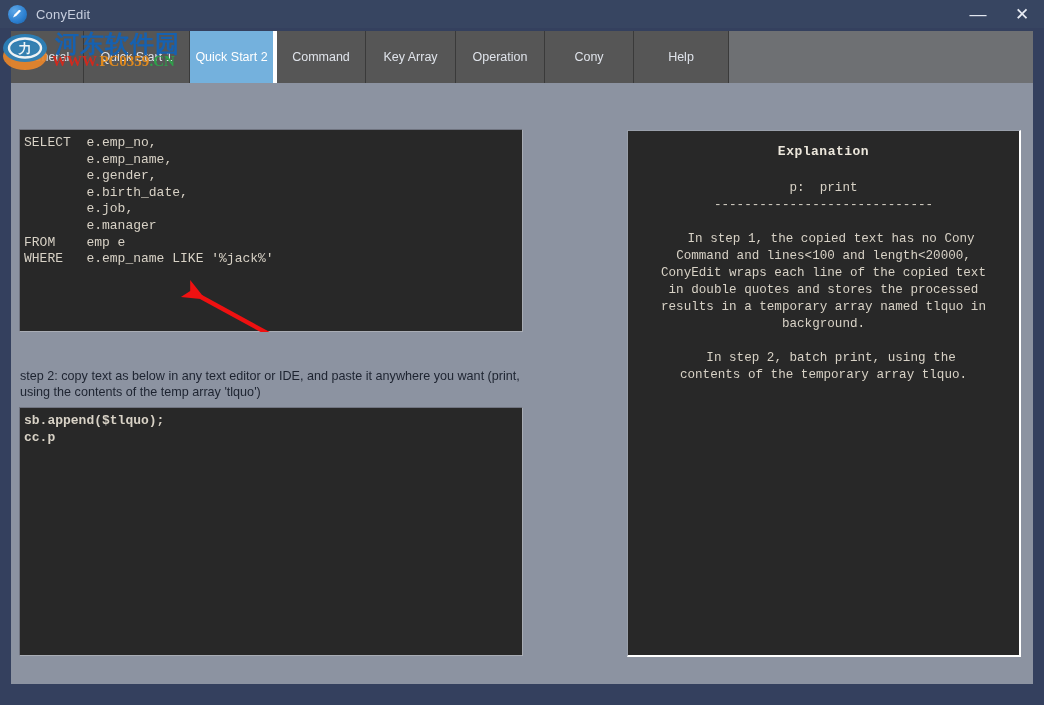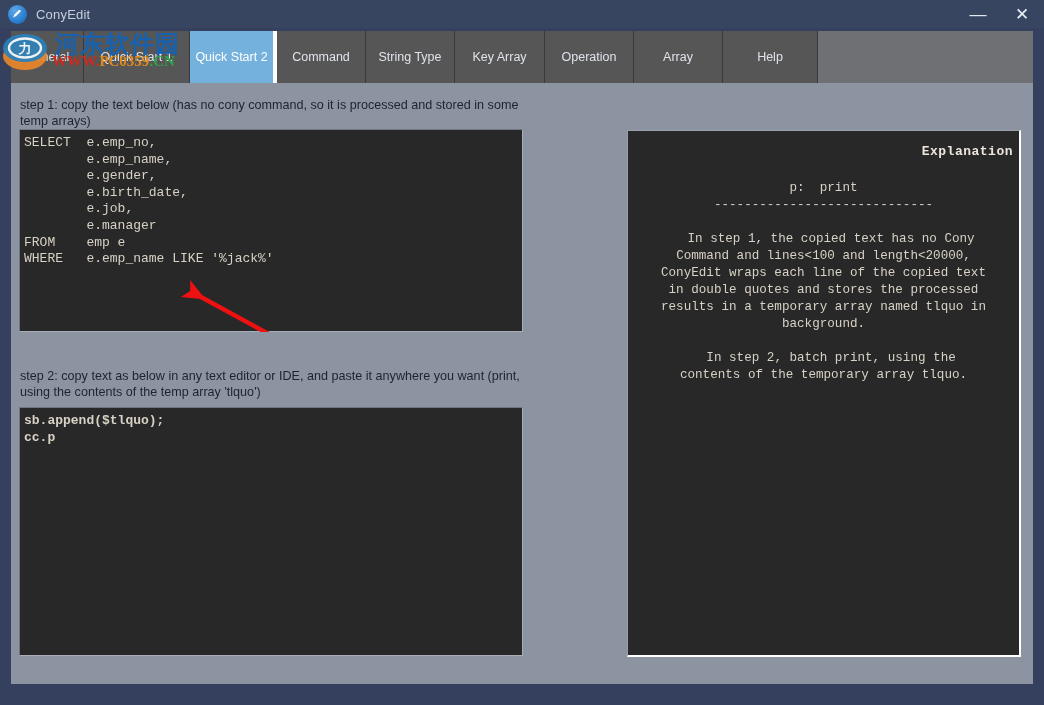--- a/index.html
+++ b/index.html
@@ -173,21 +173,21 @@
     overflow: hidden;
   }
   #explanation-inner {
     padding: 12px 6px 0 6px;
     font-family: "Liberation Mono", "DejaVu Sans Mono", monospace;
     font-size: 12.6px;
     line-height: 17px;
     color: #d8d2c6;
   }
   #explanation-title {
-    text-align: right;
+    text-align: center;
     font-weight: bold;
     font-size: 13px;
     color: #ece7dc;
     margin-bottom: 20px;
     letter-spacing: .5px;
   }
   #explanation-body { white-space: pre-wrap; text-align: center; }
 
   
   #watermark {
@@ -237,31 +237,29 @@
       <div class="win-btn minimize">—</div>
       <div class="win-btn close">✕</div>
     </div>
   </div>
 
   <div id="tab-bar">
     <div class="tab" style="width:73px">General</div>
     <div class="tab" style="width:106px">Quick Start 1</div>
     <div class="tab active" style="width:87px">Quick Start 2</div>
     <div class="tab" style="width:89px">Command</div>
-    <div class="tab" style="width:89px">String Type</div>
     <div class="tab" style="width:90px">Key Array</div>
     <div class="tab" style="width:89px">Operation</div>
-    <div class="tab" style="width:89px">Array</div>
+    <div class="tab" style="width:89px">Cony</div>
     <div class="tab" style="width:95px">Help</div>
     <div id="tab-filler"></div>
   </div>
 
   <div id="content">
 
-    <div class="step-label" id="step1-label">step 1: copy the text below (has no cony command, so it is processed and stored in some temp arrays)</div>
 
     <div class="code-box" id="sql-code-box">
       <pre>SELECT  e.emp_no,
         e.emp_name,
         e.gender,
         e.birth_date,
         e.job,
         e.manager
 FROM    emp e
 WHERE   e.emp_name LIKE '%jack%'</pre>

